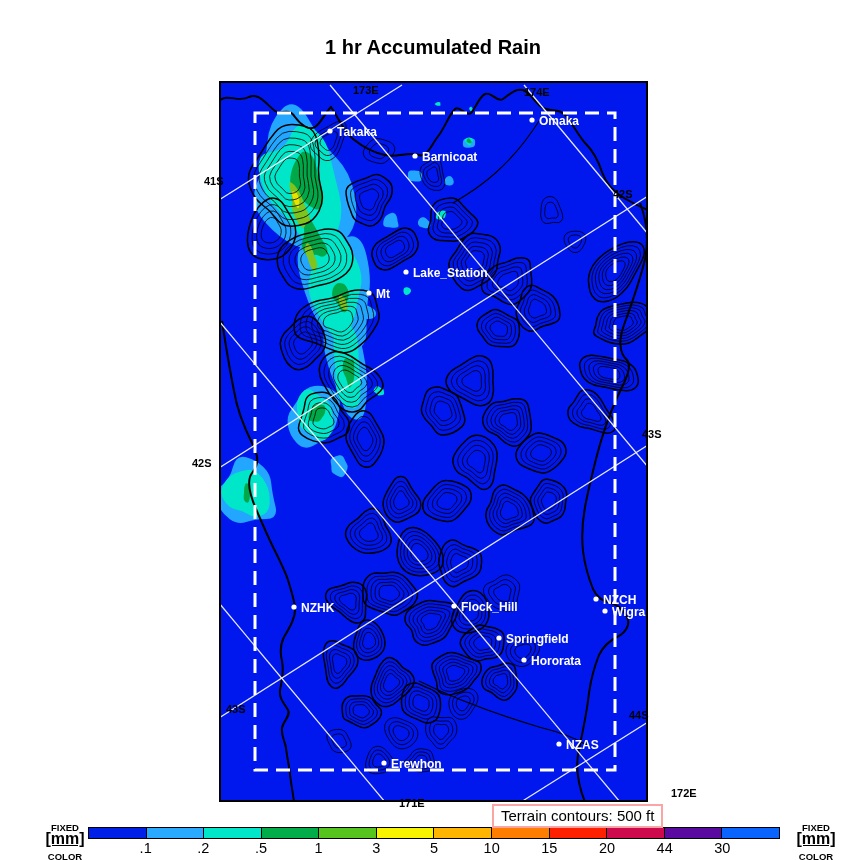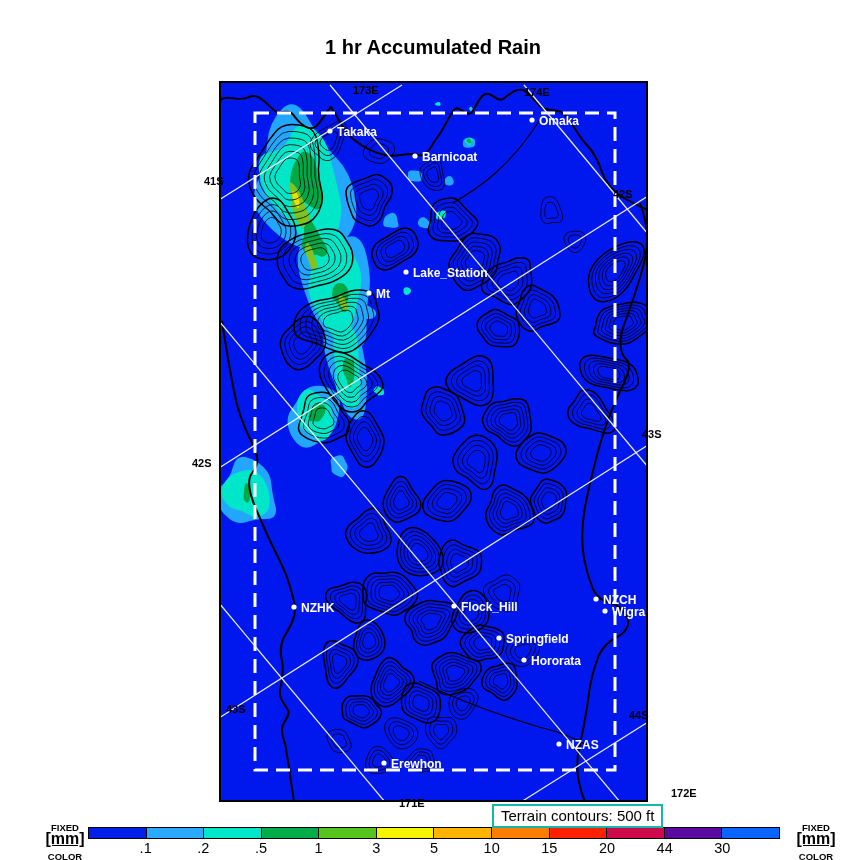--- a/index.html
+++ b/index.html
@@ -5,21 +5,21 @@
   html,body{margin:0;padding:0;background:#fff;}
   .stage{position:relative;width:850px;height:860px;background:#fff;overflow:hidden;
          font-family:"Liberation Sans",sans-serif;color:#000;}
   .hdr{position:absolute;left:433px;top:4px;transform:translateX(-50%);text-align:center;white-space:nowrap;}
   .t1{font-size:20px;font-weight:bold;line-height:23px;margin-top:32px;}
   .t2{font-size:17.5px;line-height:21px;}
   .t2 .sm{font-size:12.5px;font-weight:bold;}
   .t3{font-size:12.5px;font-weight:bold;line-height:15px;}
   svg.map{position:absolute;left:219px;top:81px;}
   .gratlab{position:absolute;font-size:11px;font-weight:bold;color:#000;white-space:nowrap;z-index:5;}
-  .tnote{position:absolute;left:492px;top:804px;border:2px solid #14b8a6;background:#fff;
+  .tnote{position:absolute;left:492px;top:804px;border:2px solid #fca5a5;background:#fff;
          padding:1px 7px 2px 7px;font-size:15px;white-space:nowrap;z-index:6;}
   .cbar{position:absolute;left:88px;top:827px;width:692px;height:12px;display:flex;
         border:1px solid #000;box-sizing:border-box;}
   .cbar .seg{flex:1;border-right:1px solid #000;}
   .cbar .seg:last-child{border-right:none;}
   .cticks{position:absolute;left:88px;top:840px;width:692px;height:18px;}
   .cticks span{position:absolute;transform:translateX(-50%);font-size:14.5px;top:0;}
   .units{position:absolute;top:816px;width:58px;text-align:center;line-height:10px;}
   .units .u1,.units .u3{font-size:9.5px;font-weight:bold;letter-spacing:0px;line-height:10px;margin-top:7px;}
   .units .u2{font-size:16px;font-weight:bold;line-height:12px;text-decoration:underline;}

